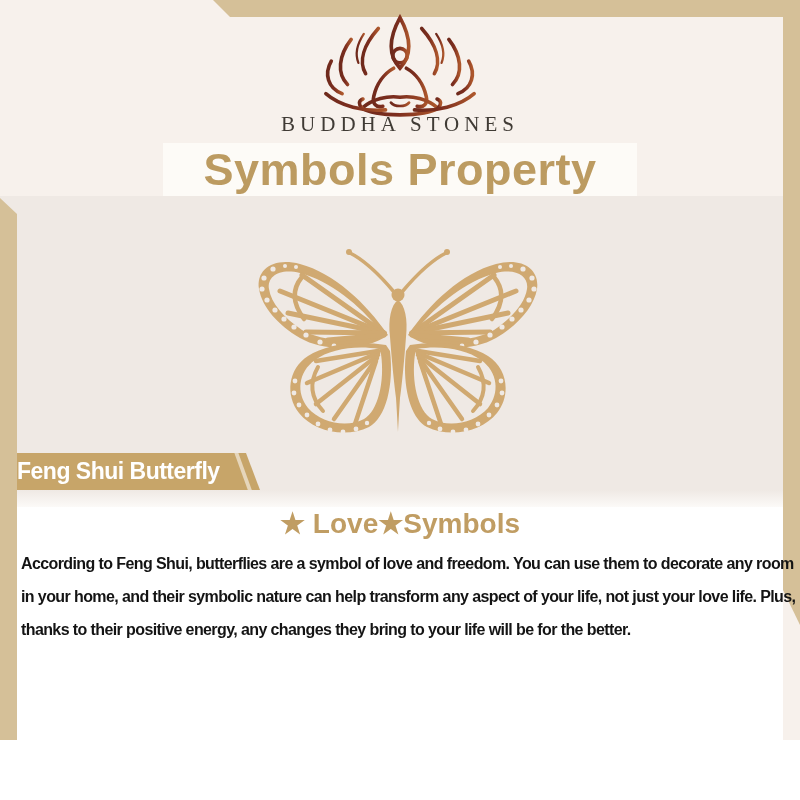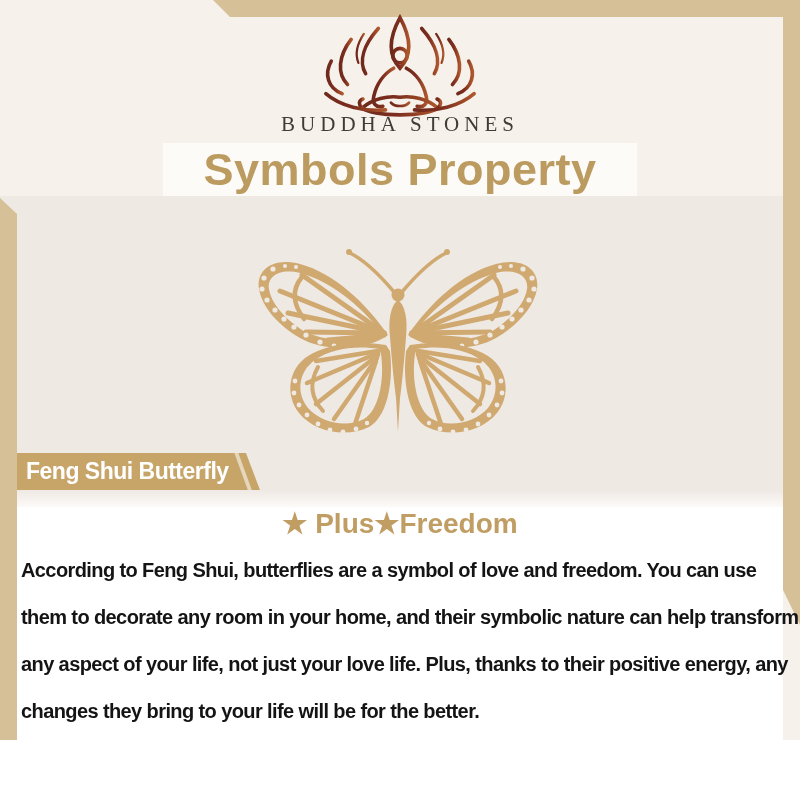--- a/index.html
+++ b/index.html
@@ -34,29 +34,29 @@
   
   .title-band{position:absolute;left:163px;top:143px;width:474px;height:53px;
     background:#fdfbf7;z-index:4;text-align:center;}
   .title-band span{display:inline-block;line-height:53px;font-size:45px;font-weight:bold;
     color:#bc9b61;letter-spacing:0.5px;}
   
   .butterfly-svg{position:absolute;left:228px;top:243px;z-index:4;}
   
   .ribbon{position:absolute;left:17px;top:453px;width:243px;height:37px;background:#c7a569;
     clip-path:polygon(0 0,calc(100% - 14px) 0,100% 100%,0 100%);z-index:5;}
-  .ribbon span{display:inline-block;padding-left:9px;line-height:37px;font-size:23px;
+  .ribbon span{display:inline-block;line-height:37px;font-size:23px;
     font-weight:bold;color:#ffffff;letter-spacing:-0.5px;white-space:nowrap;}
   .ribbon::after{content:"";position:absolute;top:-4px;right:14px;width:4px;height:50px;
     background:rgba(255,255,255,0.55);transform:skewX(20deg);}
   
   .tagline{position:absolute;left:0;top:507px;width:800px;text-align:center;
     font-size:28px;font-weight:bold;color:#c09d63;letter-spacing:0px;z-index:4;}
   .description{position:absolute;left:21px;top:547px;width:778px;
-    font-size:20px;font-weight:700;letter-spacing:-0.6px;line-height:47px;
+    font-size:16px;font-weight:700;letter-spacing:-0.6px;line-height:33px;
     color:#141414;z-index:4;}
 </style>
 </head>
 <body>
 
 <div id="canvas">
 
   <div class="sec-top"></div>
   <div class="sec-mid"></div>
   <div class="sec-fade"></div>
@@ -177,17 +177,17 @@
     <use href="#wingL" transform="matrix(-1 0 0 1 340 0)"></use>
 
     <circle cx="170" cy="52" r="6.5" fill="#d0a971"></circle>
     <path d="M170,57 C163,62 160,76 162,94 C164,120 166,140 168,155 C169,170 169.5,180 170,189 C170.5,180 171,170 172,155 C174,140 176,120 178,94 C180,76 177,62 170,57 Z" fill="#d0a971"></path>
   </svg>
 
   <div class="ribbon">
     <span>Feng Shui Butterfly</span>
   </div>
 
-  <div class="tagline">★ Plus★Freedom</div>
+  <div class="tagline">★ Love★Symbols</div>
 
   <div class="description">According to Feng Shui, butterflies are a symbol of love and freedom. You can use them to decorate any room in your home, and their symbolic nature can help transform any aspect of your life, not just your love life. Plus, thanks to their positive energy, any changes they bring to your life will be for the better.</div>
 
 </div>
 
 </body></html>

